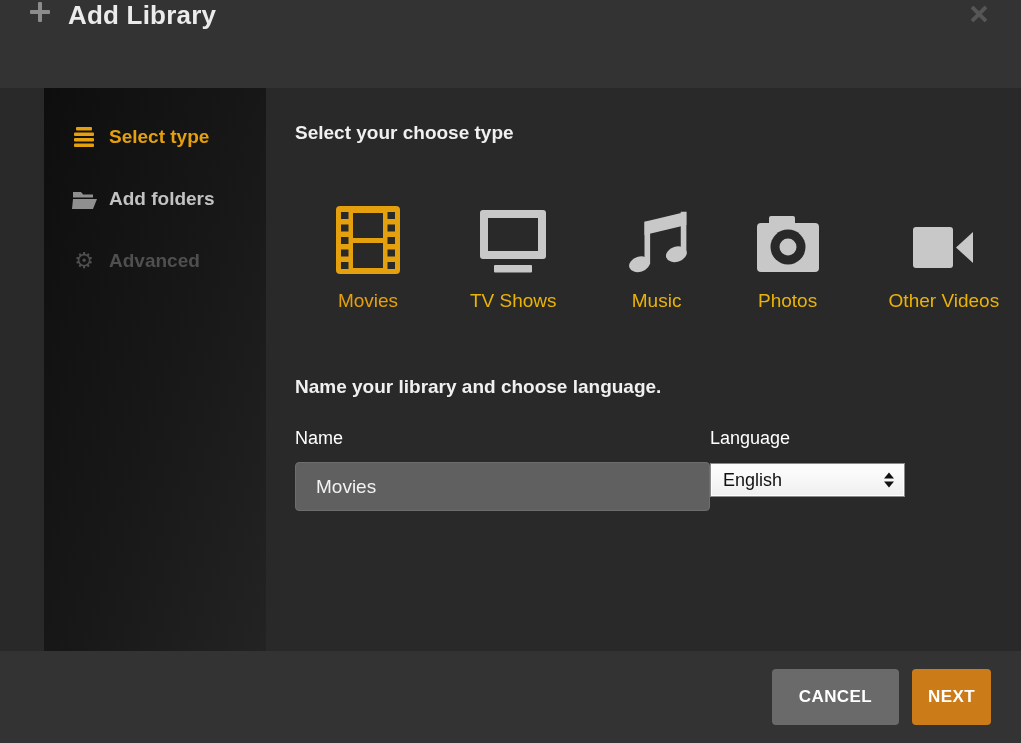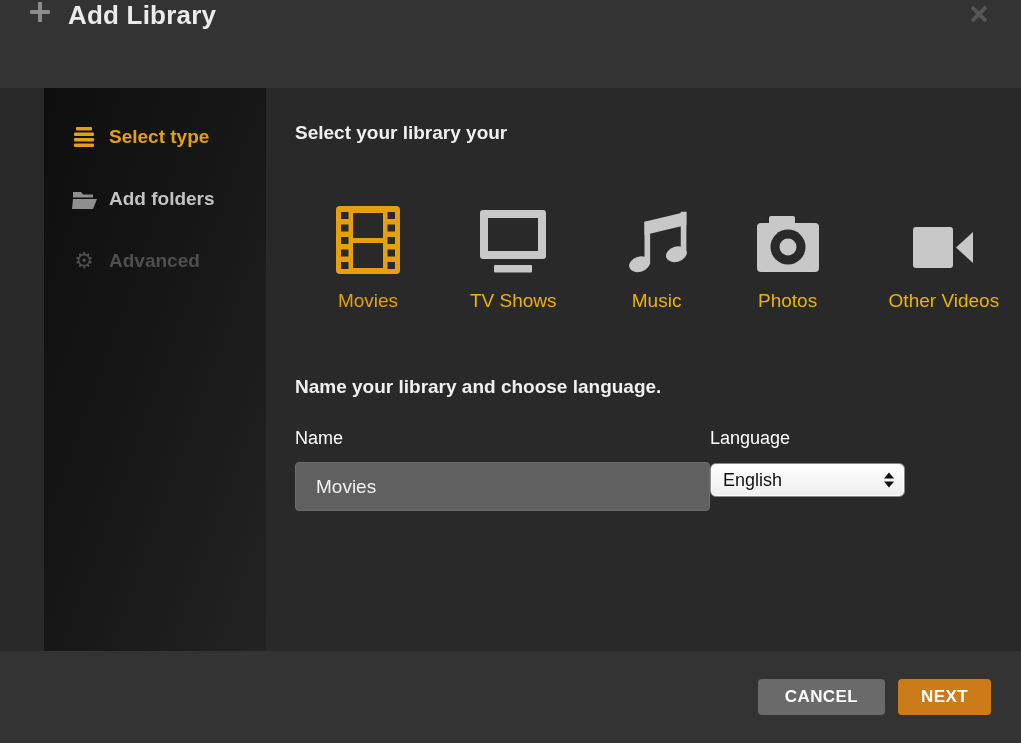--- a/index.html
+++ b/index.html
@@ -35,30 +35,30 @@
   .type-item.selected .type-label{color:#e5a00d;}
 
   
   .name-heading{margin-top:64px;}
   .form-row{display:flex;margin-top:30px;}
   .field-col{display:flex;flex-direction:column;}
   .field-label{font-size:18px;color:#ffffff;}
   .name-input{margin-top:13px;width:415px;height:49px;box-sizing:border-box;background:#606060;border:1px solid #6d6d6d;border-radius:4px;color:#f2f2f2;font-size:19px;font-family:"Liberation Sans",sans-serif;padding:0 20px;outline:none;}
   .lang-col{}
   .select-wrap{position:relative;margin-top:14px;width:195px;height:34px;}
-  .lang-select{appearance:none;-webkit-appearance:none;-moz-appearance:none;width:195px;height:34px;border-radius:6px;border:1px solid #8a8a8a;background:linear-gradient(#ffffff,#efefef);font-size:18px;font-family:"Liberation Sans",sans-serif;color:#111;padding:0 30px 0 12px;outline:none;box-shadow:inset 0 0 0 1px #fdfdfd;}
+  .lang-select{appearance:none;-webkit-appearance:none;-moz-appearance:none;width:195px;height:34px;border-radius:0;border:1px solid #8a8a8a;background:linear-gradient(#ffffff,#efefef);font-size:18px;font-family:"Liberation Sans",sans-serif;color:#111;padding:0 30px 0 12px;outline:none;box-shadow:inset 0 0 0 1px #fdfdfd;}
   .select-arrows{position:absolute;right:11px;top:50%;transform:translateY(-50%);pointer-events:none;display:flex;flex-direction:column;gap:3px;}
   .tri-up{width:0;height:0;border-left:5px solid transparent;border-right:5px solid transparent;border-bottom:6px solid #111;}
   .tri-down{width:0;height:0;border-left:5px solid transparent;border-right:5px solid transparent;border-top:6px solid #111;}
 
   
   .footer{height:92px;flex:0 0 auto;background:#333333;display:flex;align-items:center;justify-content:flex-end;padding-right:30px;gap:13px;}
-  .btn{height:36px;border:none;border-radius:4px;font-family:"Liberation Sans",sans-serif;font-size:17px;font-weight:700;color:#ffffff;letter-spacing:.4px;cursor:pointer;}
+  .btn{height:56px;border:none;border-radius:4px;font-family:"Liberation Sans",sans-serif;font-size:17px;font-weight:700;color:#ffffff;letter-spacing:.4px;cursor:pointer;}
   .btn-cancel{background:#6a6a6a;padding:0 27px;}
-  .btn-next{background:#cc7b19;padding:0 23px;}
+  .btn-next{background:#cc7b19;padding:0 16px;}
 </style>
 </head>
 <body>
 
 <div class="dialog">
 
   <div class="header">
     <span class="plus-wrap">
       <svg width="22" height="22" viewBox="0 0 22 22">
           <g fill="#8c8c8c">
@@ -108,21 +108,21 @@
       </div>
       <div class="side-item disabled">
         <span class="s-icon">
             <span class="gear-glyph">⚙</span>
           </span>
         <span class="side-label">Advanced</span>
       </div>
     </div>
 
     <div class="content">
-      <div class="section-heading">Select your library your</div>
+      <div class="section-heading">Select your choose type</div>
 
       <div class="type-row">
 
         <div class="type-item selected">
           <span class="type-icon-box">
             <svg width="64" height="68" viewBox="0 0 64 68">
                 <rect width="64" height="68" rx="4" fill="#e5a00d"></rect>
                 <rect x="17" y="7" width="30" height="25" fill="#292929"></rect>
                 <rect x="17" y="37" width="30" height="25" fill="#292929"></rect>
                 <g fill="#292929">

